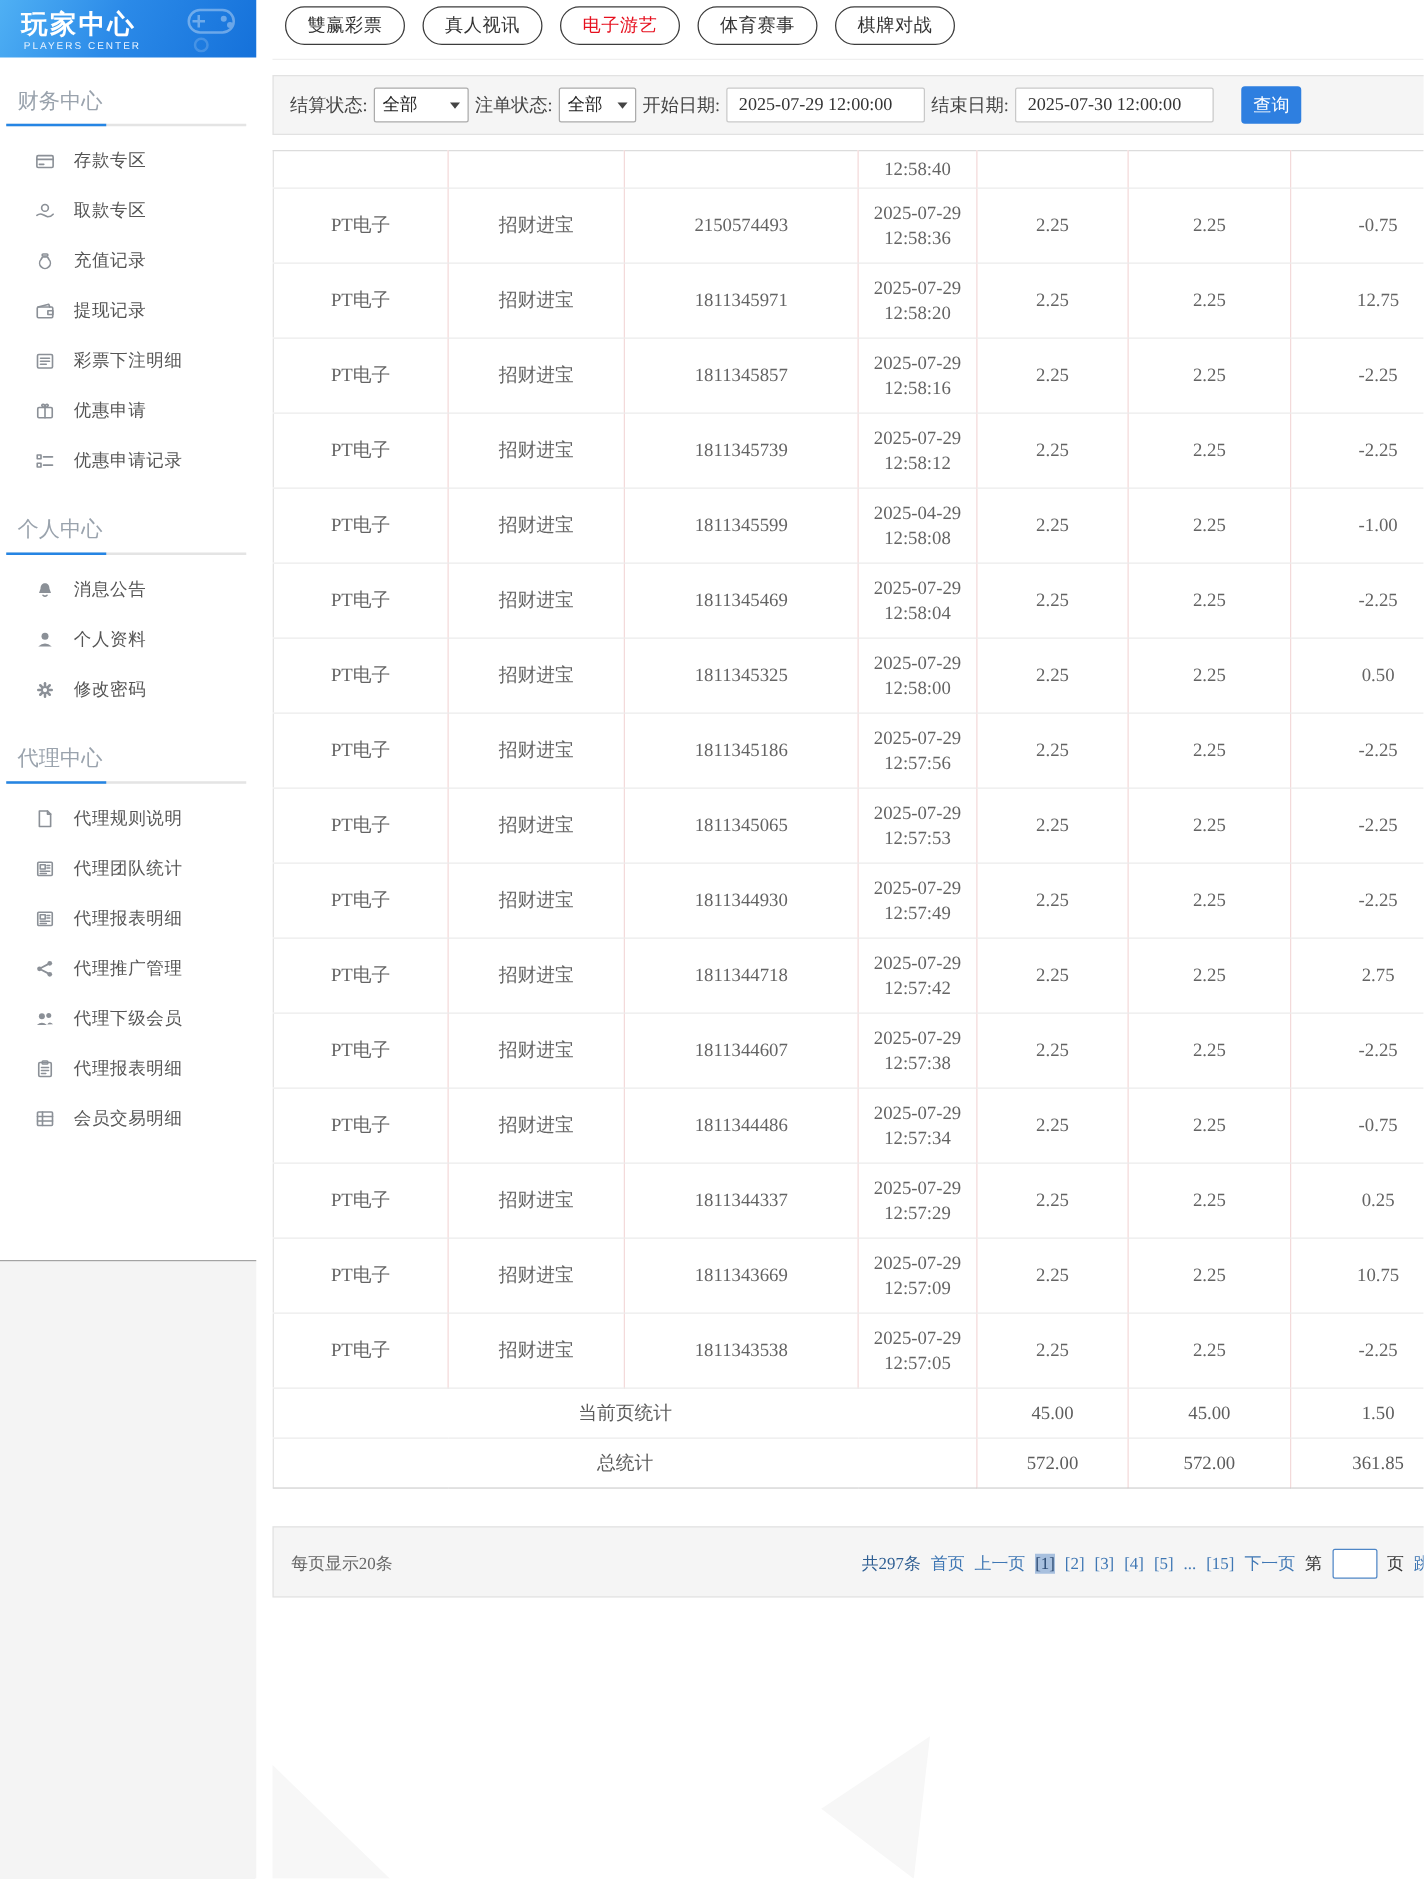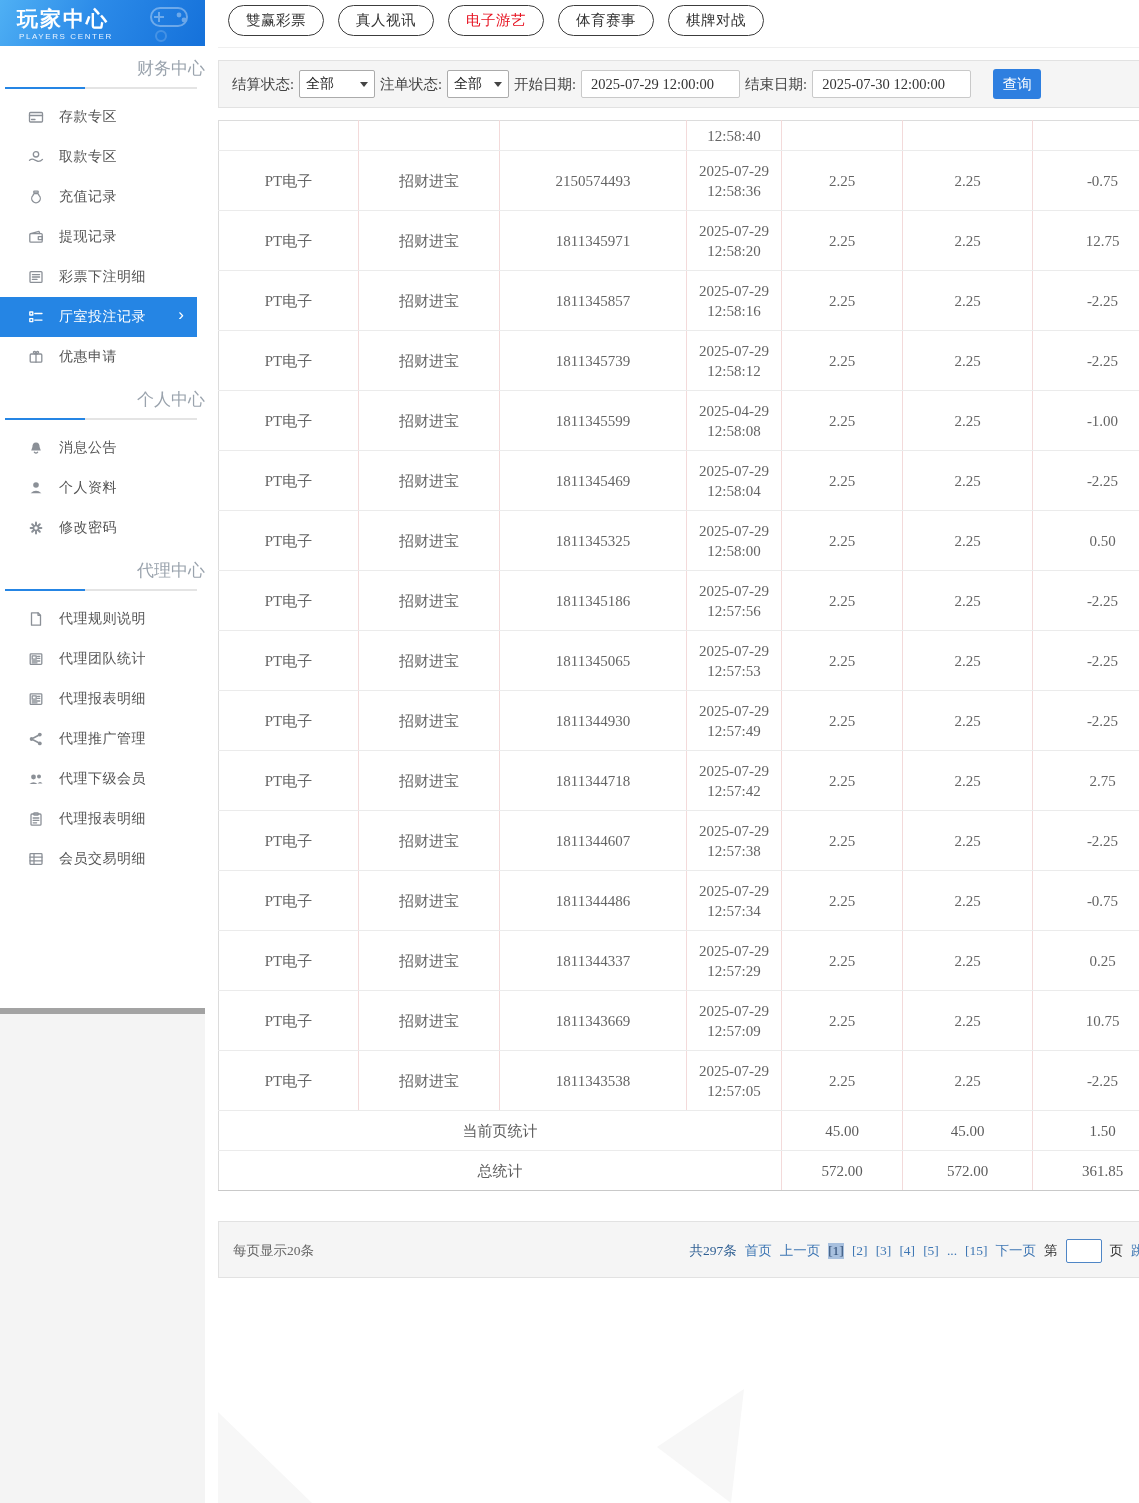--- a/index.html
+++ b/index.html
@@ -2,28 +2,28 @@
 <html><head>
 <meta charset="utf-8">
 <style>
   html,body{margin:0;padding:0;background:#fff;}
   .page{position:relative;width:1139px;height:1503px;background:#fff;overflow:hidden;
         font-family:"Liberation Sans","DejaVu Sans",sans-serif;}
   .deco{position:absolute;left:0;top:0;z-index:0;pointer-events:none;}
 
   
   .sidebar{position:absolute;left:0;top:0;width:205px;height:1008px;background:#fff;
-           border-bottom:6px solid #a3a3a3;z-index:2;text-align:right;}
+           border-bottom:1px solid #a3a3a3;z-index:2;}
   .sidebar-below{position:absolute;left:0;top:1009px;width:205px;height:494px;background:#f4f4f4;z-index:1;}
   .sb-header{position:relative;height:46px;overflow:hidden;
              background:linear-gradient(115deg,#4fb0f4 0%,#2b8ae8 45%,#1571da 100%);}
   .sb-title{position:absolute;left:17px;top:5px;font-size:21px;font-weight:bold;color:#fff;letter-spacing:2px;}
   .sb-sub{position:absolute;left:19px;top:32px;font-size:8px;color:#e8f3ff;letter-spacing:1.6px;}
   .sb-art{position:absolute;right:8px;top:2px;opacity:.35;}
-  .sec-title{margin:12px 0 0 14px;font-size:17px;color:#9aa3ad;line-height:22px;}
+  .sec-title{margin:24px 0 0 14px;font-size:17px;color:#9aa3ad;line-height:22px;}
   .sec-line{margin:7px 0 0 5px;width:192px;height:2px;background:#e4e4e4;position:relative;}
   .sec-line::before{content:"";position:absolute;left:0;top:0;width:80px;height:2px;background:#2585e4;}
   .sec-items{margin-top:8px;}
   .mi{position:relative;display:flex;align-items:center;height:40px;padding-left:28px;cursor:pointer;color:#555;}
   .mi-ic{width:16px;height:16px;color:#8b9097;flex:0 0 16px;}
   .mi-label{margin-left:15px;font-size:14px;letter-spacing:.5px;}
   .mi-chev{display:none;}
   .mi.active{width:197px;box-sizing:border-box;background:#2585e4;color:#fff;}
   .mi.active .mi-ic{color:#fff;}
   .mi.active .mi-chev{display:block;position:absolute;right:13px;top:8px;font-size:17px;color:#fff;}
@@ -248,32 +248,32 @@
     <span class="mi-label">提现记录</span>
 
   </div>
             <div class="mi">
     <svg class="mi-ic ic">
                 <use href="#list-icon"></use>
               </svg>
     <span class="mi-label">彩票下注明细</span>
 
   </div>
-            <div class="mi active">
+            <div class="mi">
+    <svg class="mi-ic ic">
+                <use href="#gift-icon"></use>
+              </svg>
+    <span class="mi-label">优惠申请</span>
+
+  </div>
+            <div class="mi">
     <svg class="mi-ic ic">
                 <use href="#hall-list-icon"></use>
               </svg>
-    <span class="mi-label">厅室投注记录</span>
-    <span class="mi-chev">›</span>
-  </div>
-            <div class="mi">
-    <svg class="mi-ic ic">
-                <use href="#gift-icon"></use>
-              </svg>
-    <span class="mi-label">优惠申请</span>
+    <span class="mi-label">优惠申请记录</span>
 
   </div>
           </div>
   </section>
         <section>
     <div class="sec-title">个人中心</div>
     <div class="sec-line"></div>
     <div class="sec-items">
             <div class="mi">
     <svg class="mi-ic ic">

